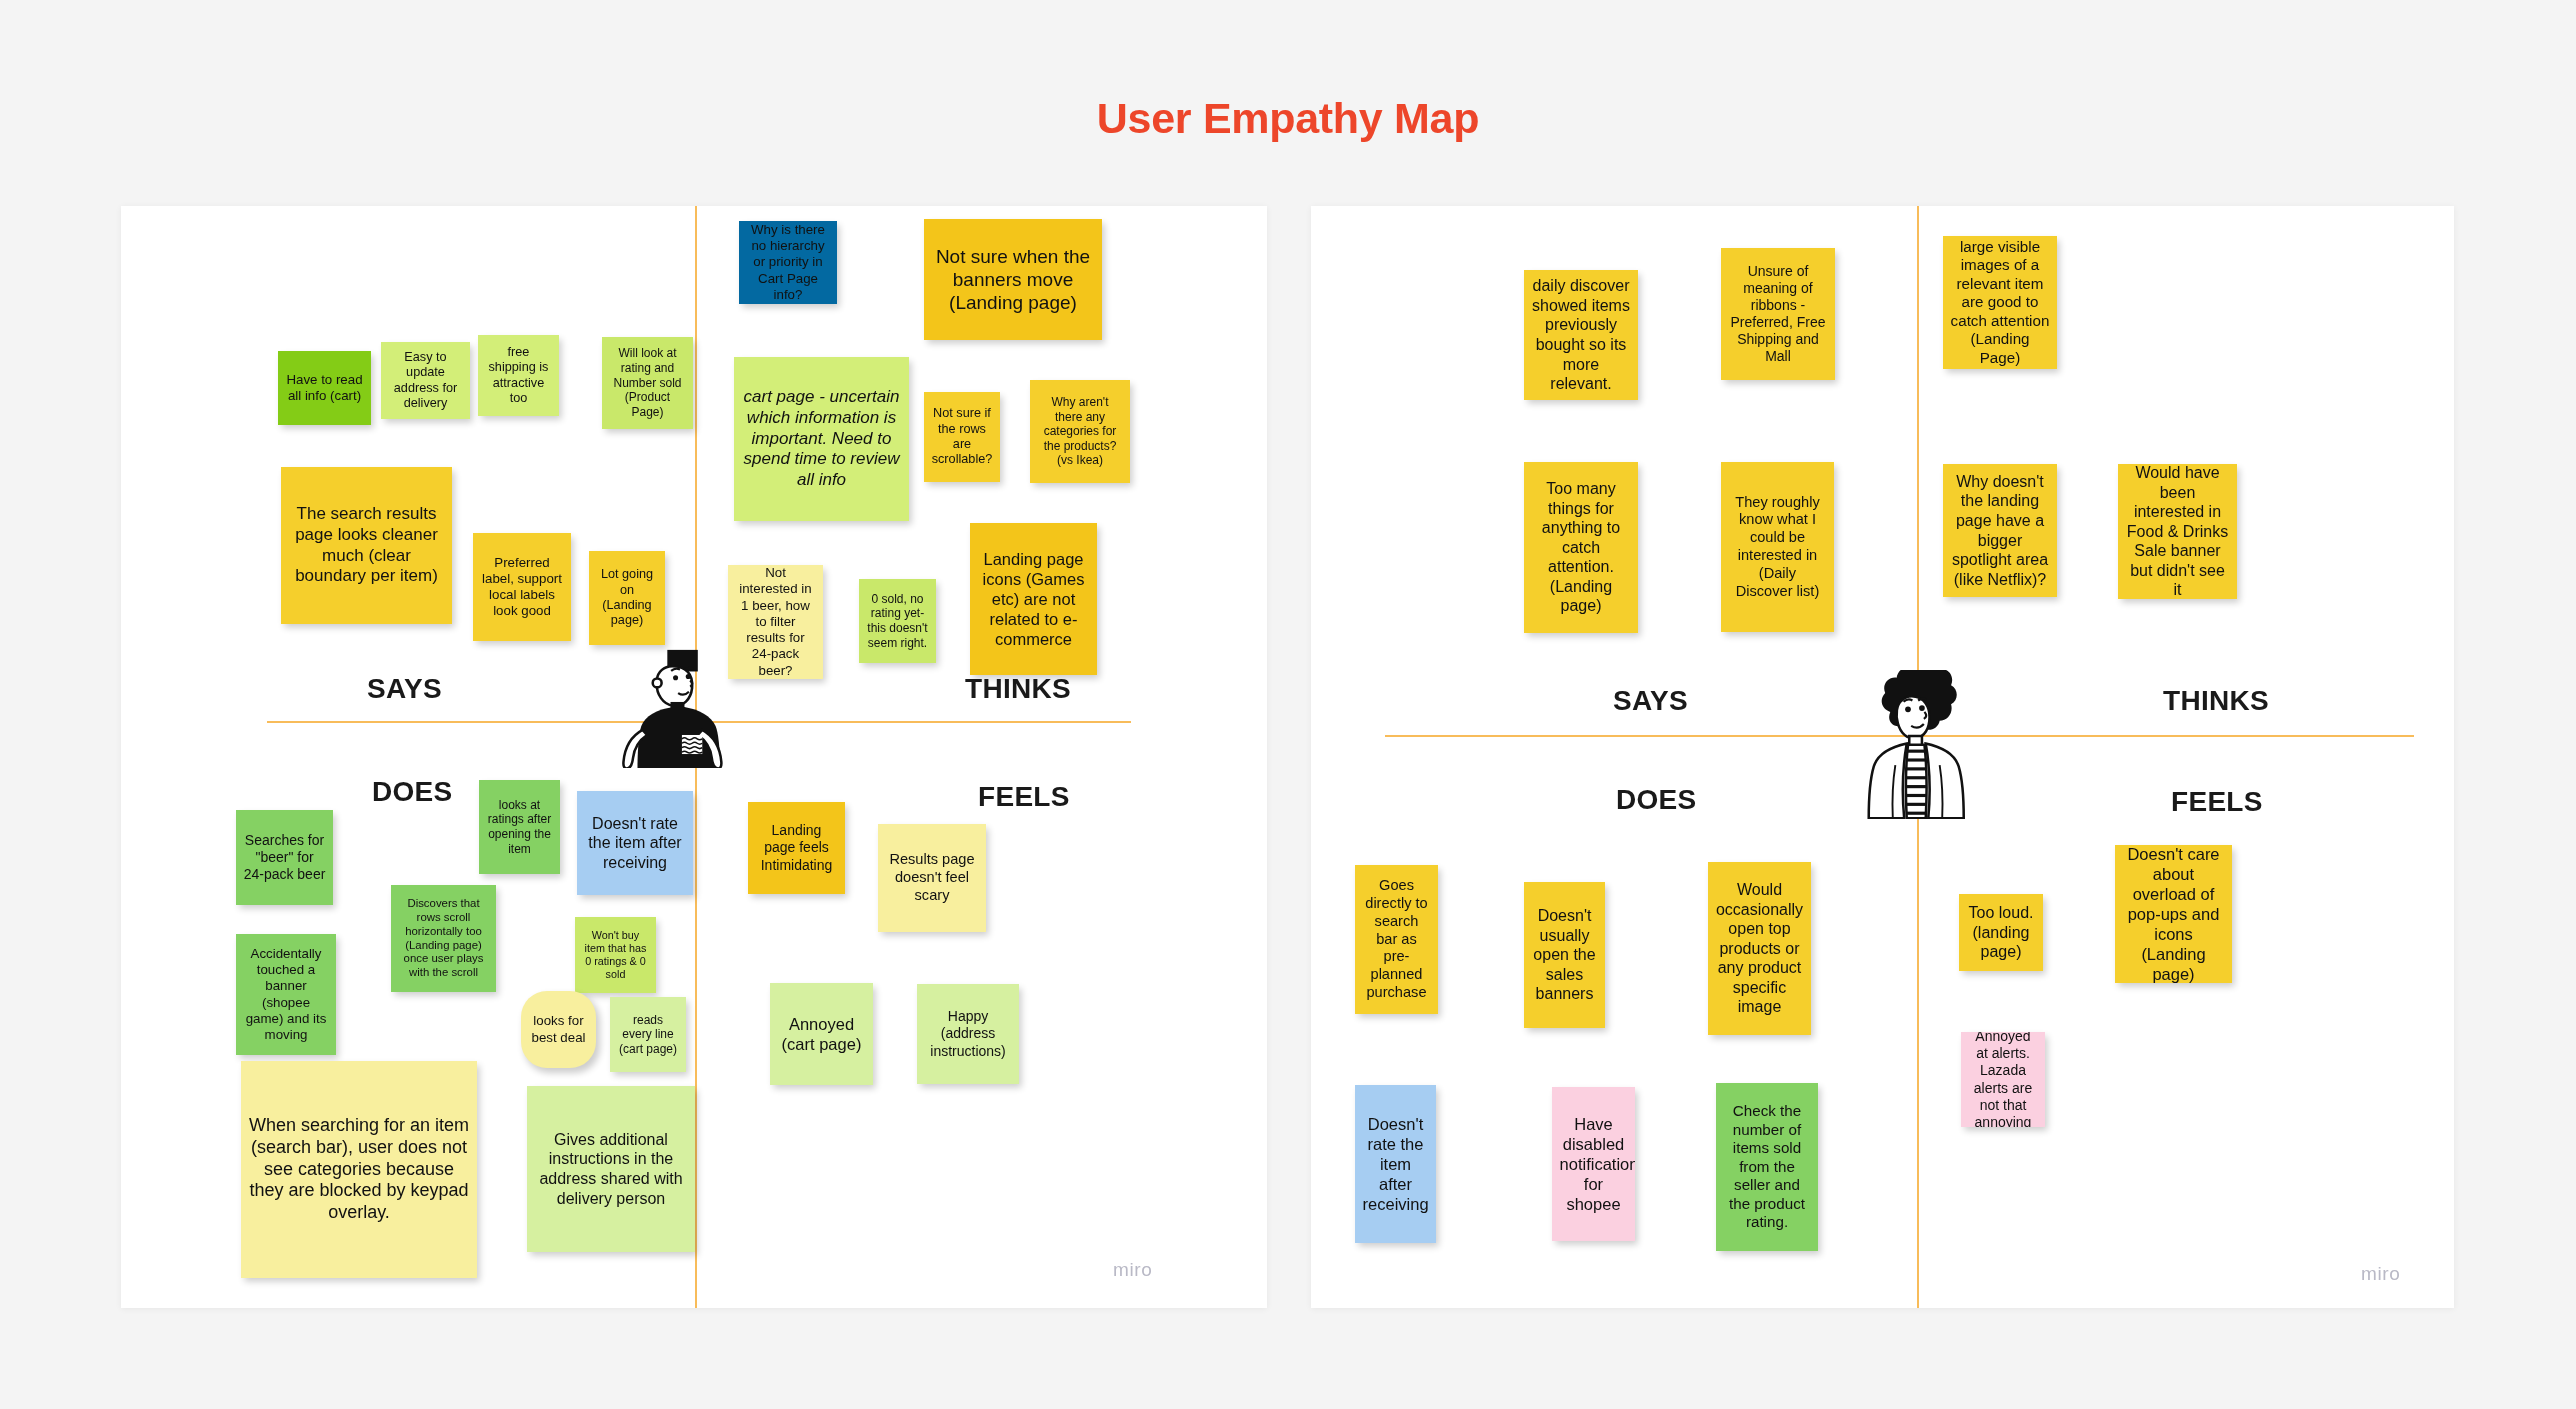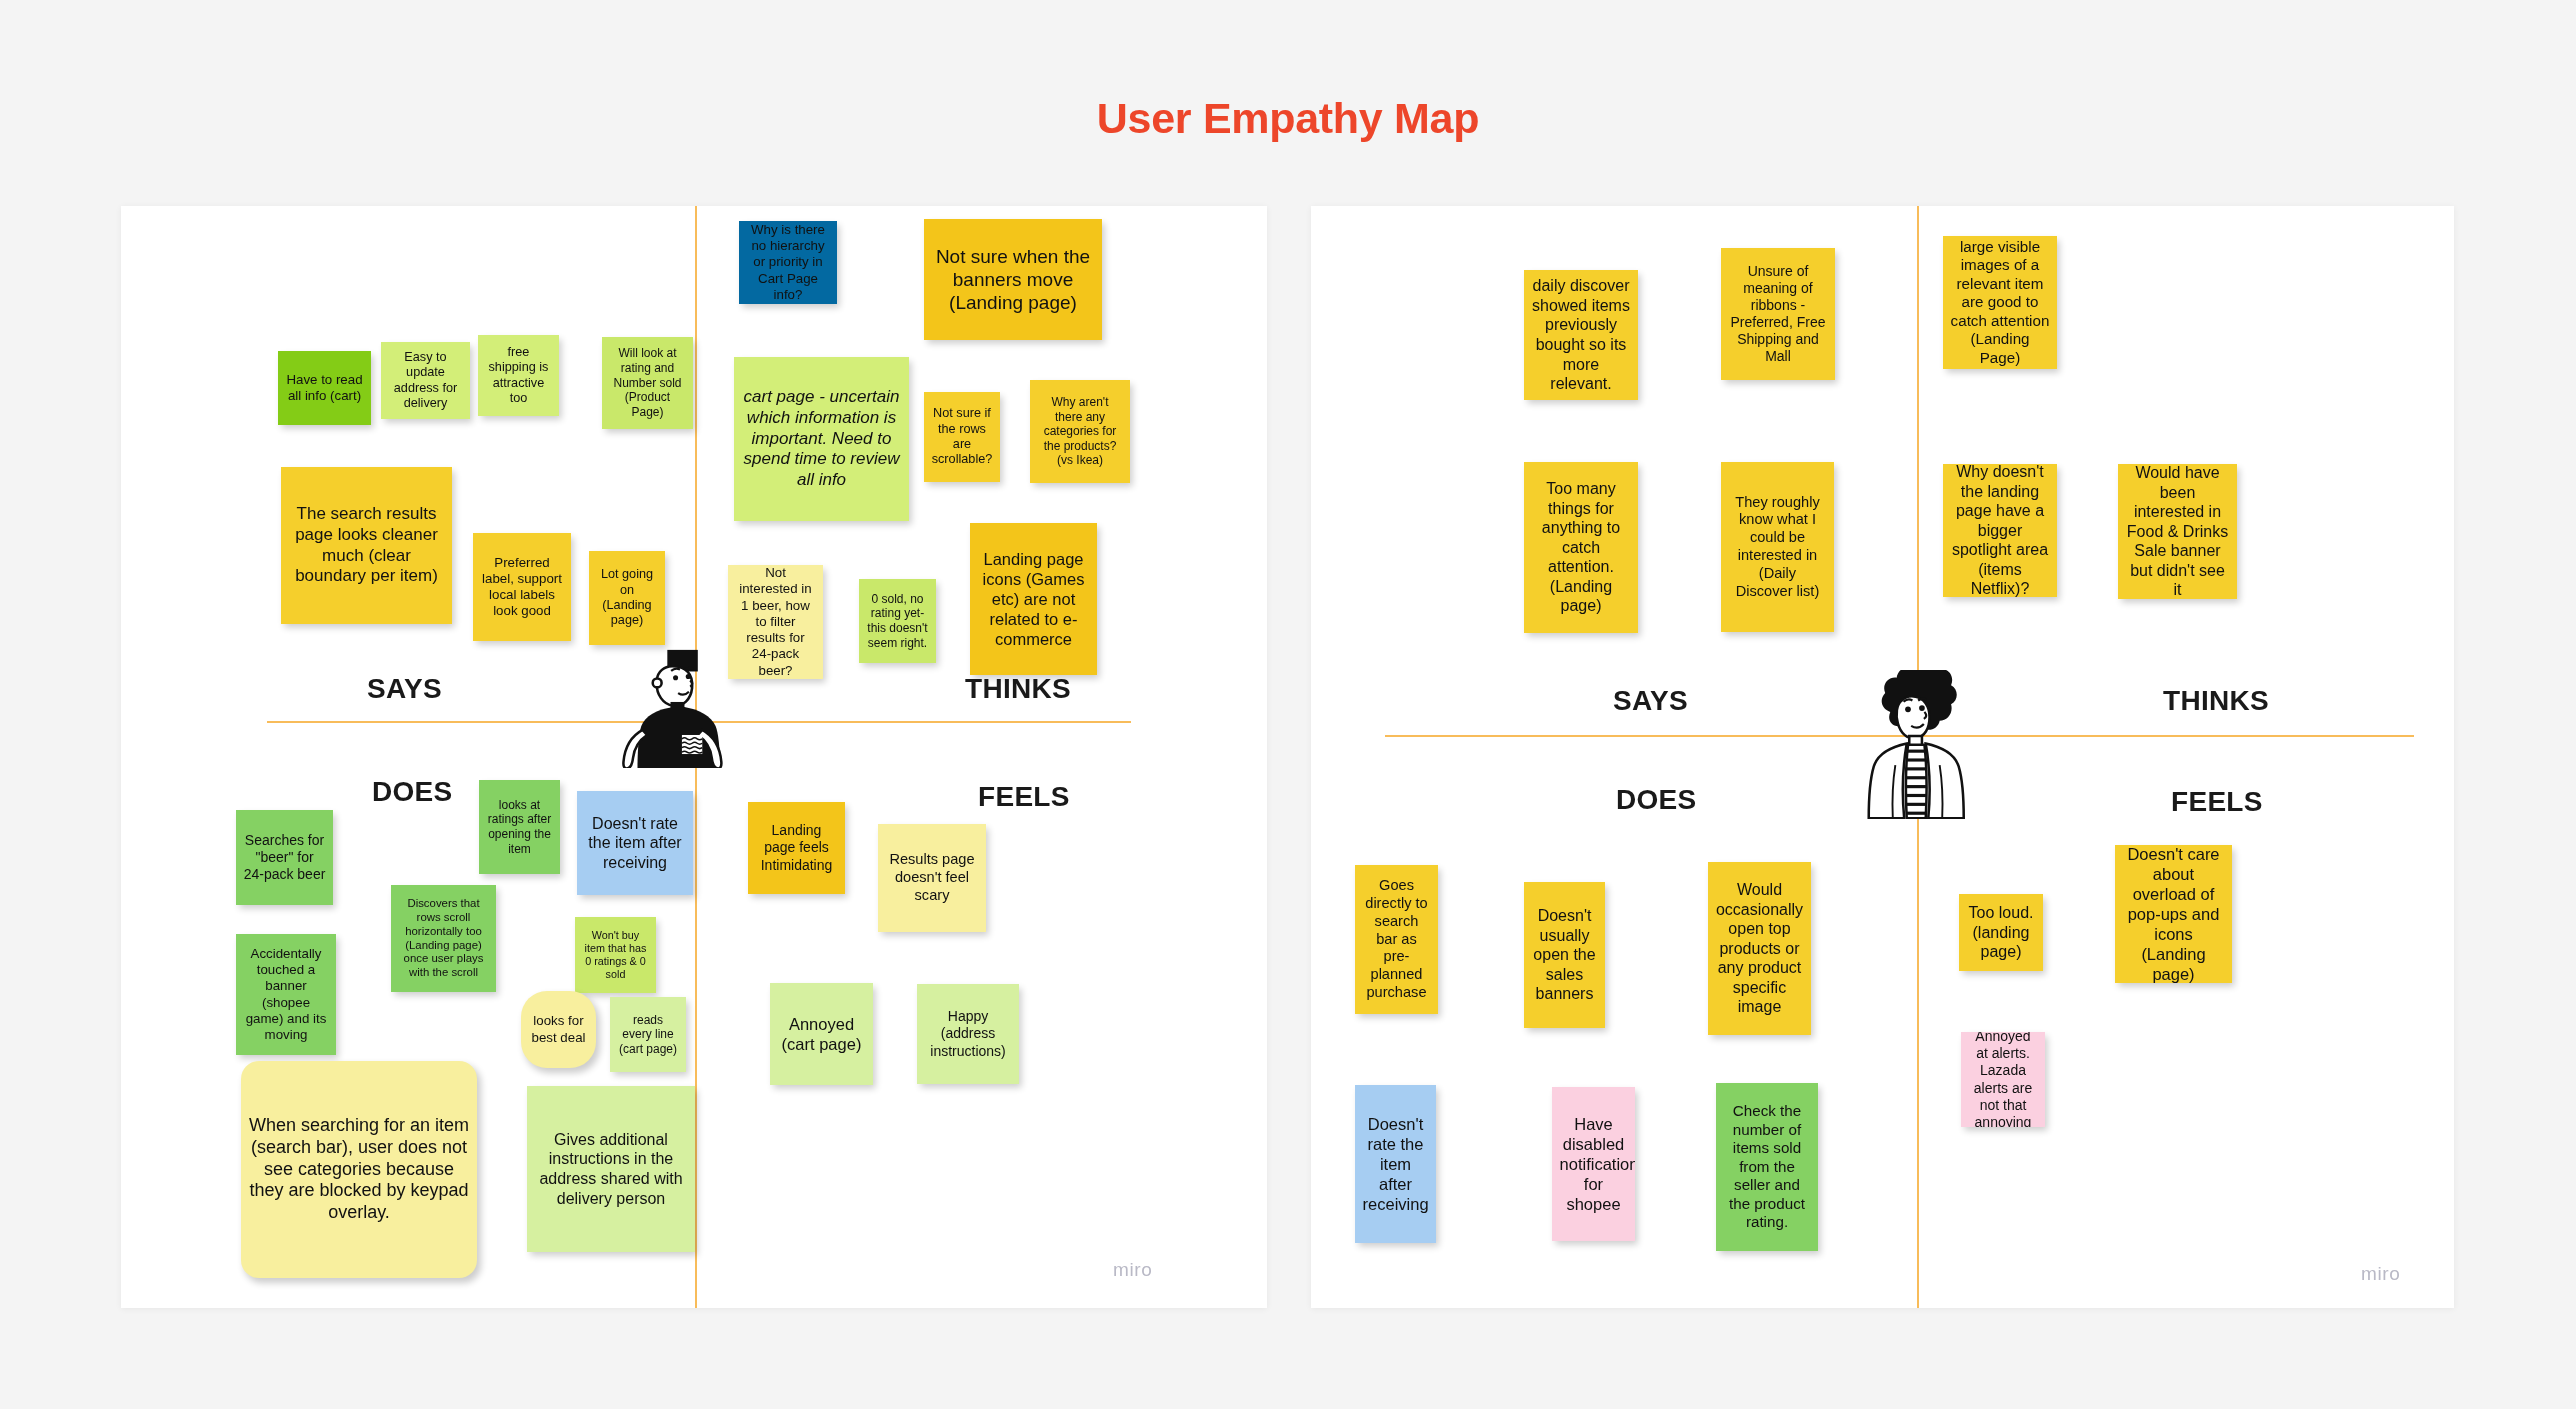--- a/index.html
+++ b/index.html
@@ -193,21 +193,21 @@
   </div>
 
 <div class="note" style="left:521px; top:991px; width:75px; height:77px; background:#f8ef9e; font-size:13.3px;border-radius:26px;">
   <span>looks for best deal</span>
   </div>
 
 <div class="note" style="left:610px; top:997px; width:76px; height:75px; background:#d6f0a0; font-size:12px;">
   <span>reads every line (cart page)</span>
   </div>
 
-<div class="note" style="left:241px; top:1061px; width:236px; height:217px; background:#f8ef9e; font-size:18px;border-radius:18px;">
+<div class="note" style="left:241px; top:1061px; width:236px; height:217px; background:#f8ef9e; font-size:18px;">
   <span>When searching for an item (search bar), user does not see categories because they are blocked by keypad overlay.</span>
   </div>
 
 <div class="note" style="left:527px; top:1086px; width:168px; height:166px; background:#d6f0a0; font-size:16px;">
   <span>Gives additional instructions in the address shared with delivery person</span>
   </div>
 
 <div class="note" style="left:748px; top:802px; width:97px; height:92px; background:#f3c51a; font-size:14px;">
   <span>Landing page feels Intimidating</span>
   </div>
@@ -285,21 +285,21 @@
 
 <div class="note" style="left:1721px; top:462px; width:113px; height:170px; background:#f5cf2c; font-size:14.6px;">
   <span>They roughly know what I could be interested in (Daily Discover list)</span>
   </div>
 
 <div class="note" style="left:1943px; top:236px; width:114px; height:133px; background:#f5cf2c; font-size:15.2px;">
   <span>large visible images of a relevant item are good to catch attention (Landing Page)</span>
   </div>
 
 <div class="note" style="left:1943px; top:464px; width:114px; height:133px; background:#f5cf2c; font-size:16px;">
-  <span>Why doesn't the landing page have a bigger spotlight area (items Netflix)?</span>
+  <span>Why doesn't the landing page have a bigger spotlight area (like Netflix)?</span>
   </div>
 
 <div class="note" style="left:2118px; top:464px; width:119px; height:135px; background:#f5cf2c; font-size:16px;">
   <span>Would have been interested in Food &amp; Drinks Sale banner but didn't see it</span>
   </div>
 
 <div class="note" style="left:1355px; top:865px; width:83px; height:149px; background:#f5cf2c; font-size:14.6px;">
   <span>Goes directly to search bar as pre-planned purchase</span>
   </div>
 

